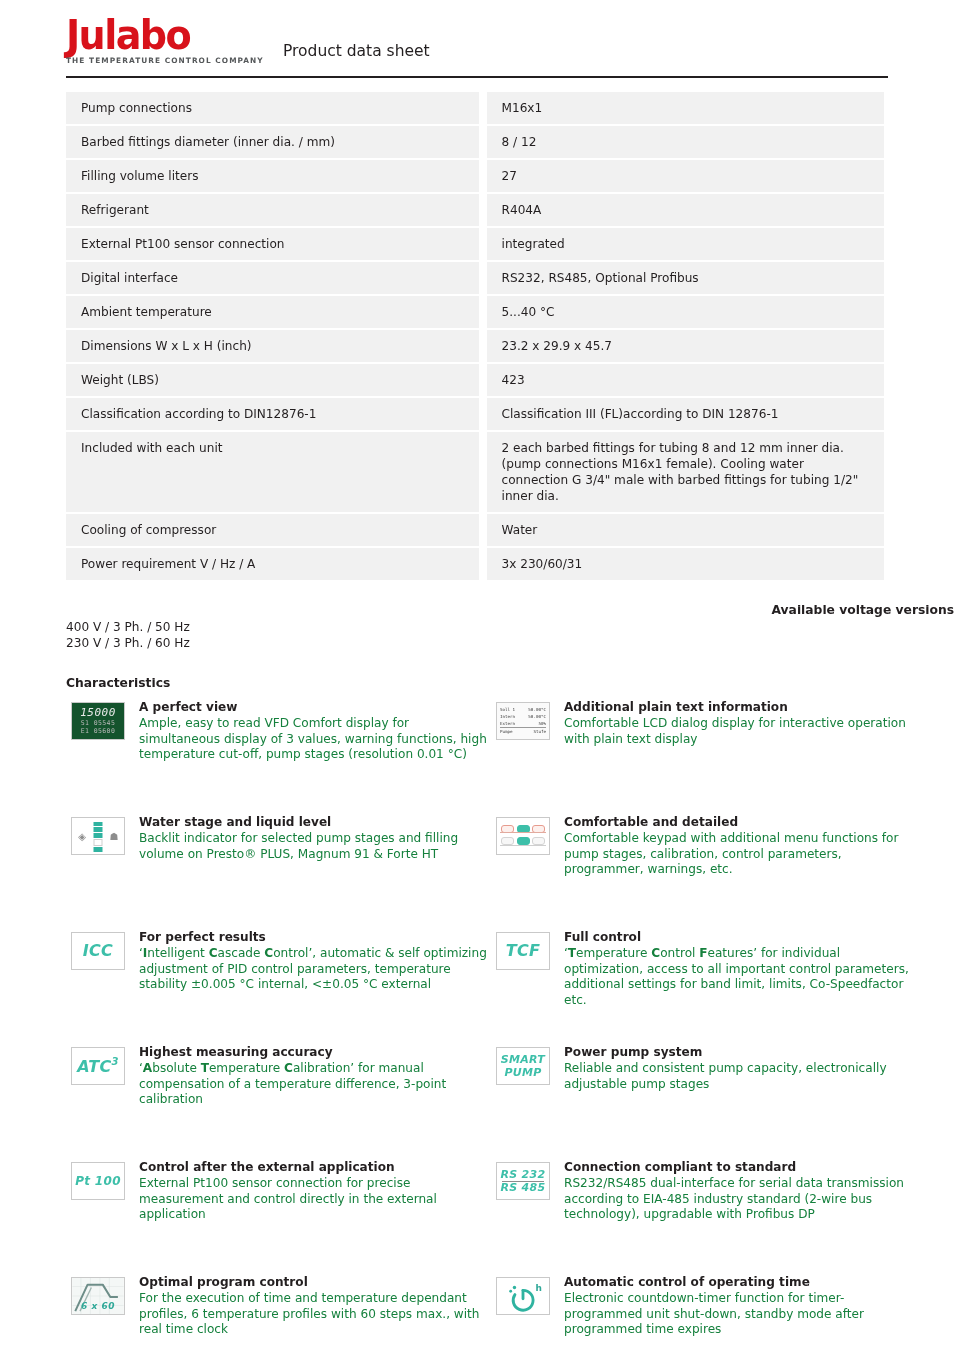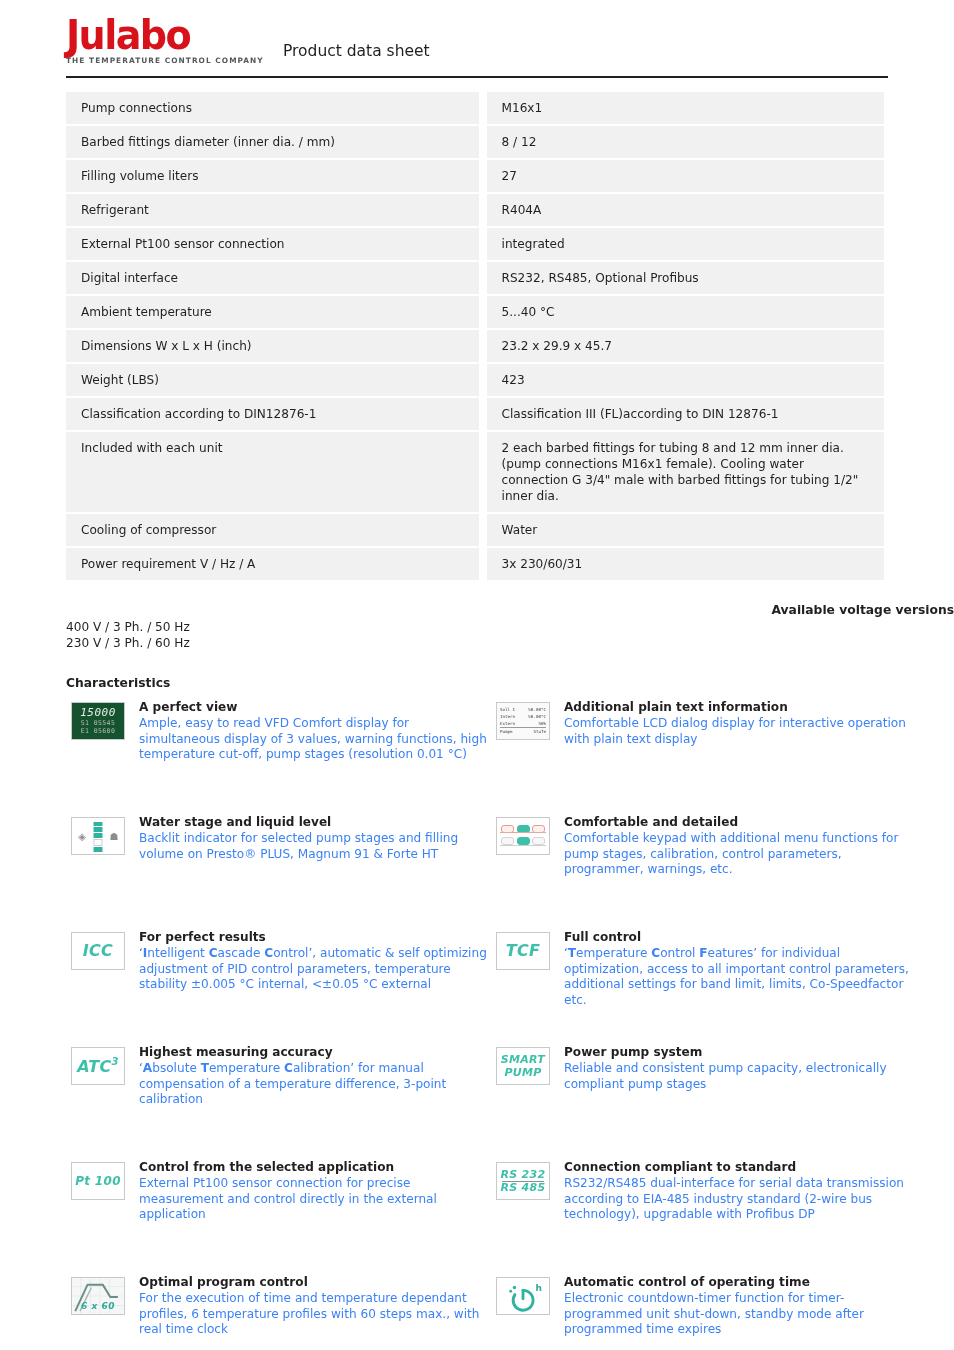--- a/index.html
+++ b/index.html
@@ -127,21 +127,21 @@
   .char-text { flex: 1; }
   .char-title {
     font-weight: bold;
     font-size: 12.1px;
     line-height: 15.5px;
     margin: 0 0 1px 0;
   }
   .char-desc {
     font-size: 12.1px;
     line-height: 15.6px;
-    color: #3b82f6;
+    color: #15803d;
   }
   .char-desc b { font-weight: bold; }
 
   
   .ic-text {
     position: absolute;
     left: 0; right: 0; top: 50%;
     transform: translateY(-50%);
     text-align: center;
     color: #3dbfa9;
@@ -440,29 +440,29 @@
         <div class="char-title">Highest measuring accuracy</div>
         <div class="char-desc">‘<b>A</b>bsolute <b>T</b>emperature <b>C</b>alibration’ for manual compensation of a temperature difference, 3-point calibration</div>
       </div>
     </div>
     <div class="char-item">
       <div class="char-icon">
         <div class="ic-text two">SMART<br>PUMP</div>
       </div>
       <div class="char-text">
         <div class="char-title">Power pump system</div>
-        <div class="char-desc">Reliable and consistent pump capacity, electronically compliant pump stages</div>
+        <div class="char-desc">Reliable and consistent pump capacity, electronically adjustable pump stages</div>
       </div>
     </div>
     <div class="char-item">
       <div class="char-icon">
         <div class="ic-text sm">Pt 100</div>
       </div>
       <div class="char-text">
-        <div class="char-title">Control from the selected application</div>
+        <div class="char-title">Control after the external application</div>
         <div class="char-desc">External Pt100 sensor connection for precise measurement and control directly in the external application</div>
       </div>
     </div>
     <div class="char-item">
       <div class="char-icon">
         <div class="ic-text two">RS 232<br>RS 485</div>
         <div class="ic-rule"></div>
       </div>
       <div class="char-text">
         <div class="char-title">Connection compliant to standard</div>

